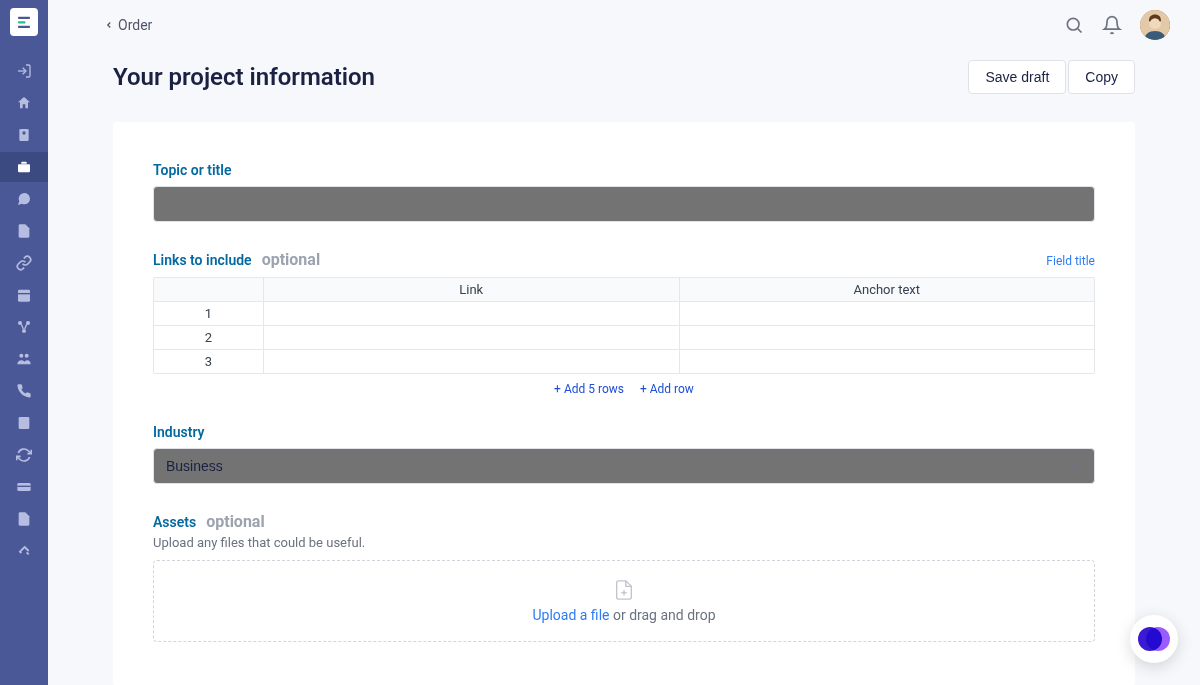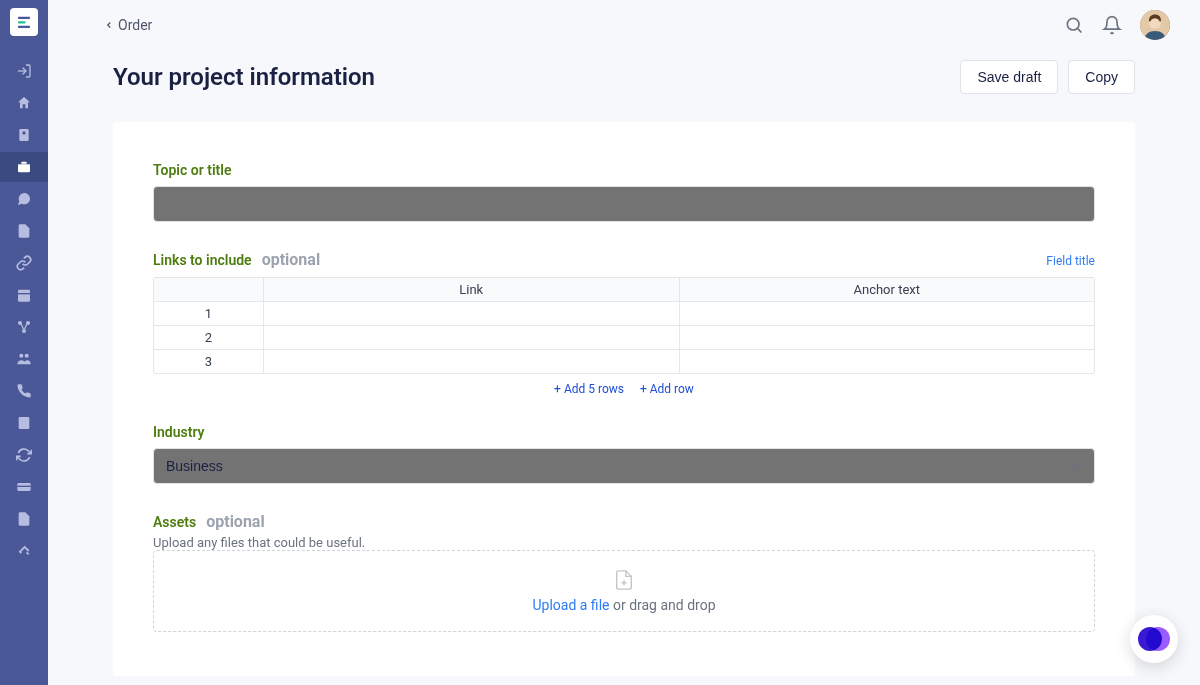--- a/index.html
+++ b/index.html
@@ -104,21 +104,21 @@
     display: flex;
     align-items: center;
     justify-content: space-between;
     margin-bottom: 28px;
   }
   .page-title {
     font-size: 24px;
     font-weight: 600;
     color: #1a2142;
   }
-  .header-actions { display: flex; gap: 10px; }
+  .header-actions { display: flex; gap: 2px; }
   .btn {
     padding: 8px 16px;
     border: 1px solid #dfe3e8;
     background: #fff;
     border-radius: 4px;
     font-size: 14px;
     color: #1a2142;
     cursor: pointer;
   }
 
@@ -136,37 +136,37 @@
     margin-bottom: 8px;
   }
   .label-left {
     display: flex;
     align-items: baseline;
     gap: 10px;
   }
   .label {
     font-size: 14px;
     font-weight: 600;
-    color: #4d7c0f;
+    color: #0369a1;
   }
   .optional {
     font-size: 16px;
     color: #9ca3af;
     font-weight: 700;
   }
   .label-right a {
     color: #2e7cf6;
     font-size: 12px;
     text-decoration: none;
     cursor: pointer;
   }
   .helper {
     font-size: 13px;
     color: #6b7280;
-    margin-bottom: 0;
+    margin-bottom: 10px;
   }
   .text-input, .select {
     width: 100%;
     height: 36px;
     border: 1px solid #dfe3e8;
     border-radius: 4px;
     padding: 0 12px;
     font-size: 14px;
     color: #1a2142;
     background: #737373;

